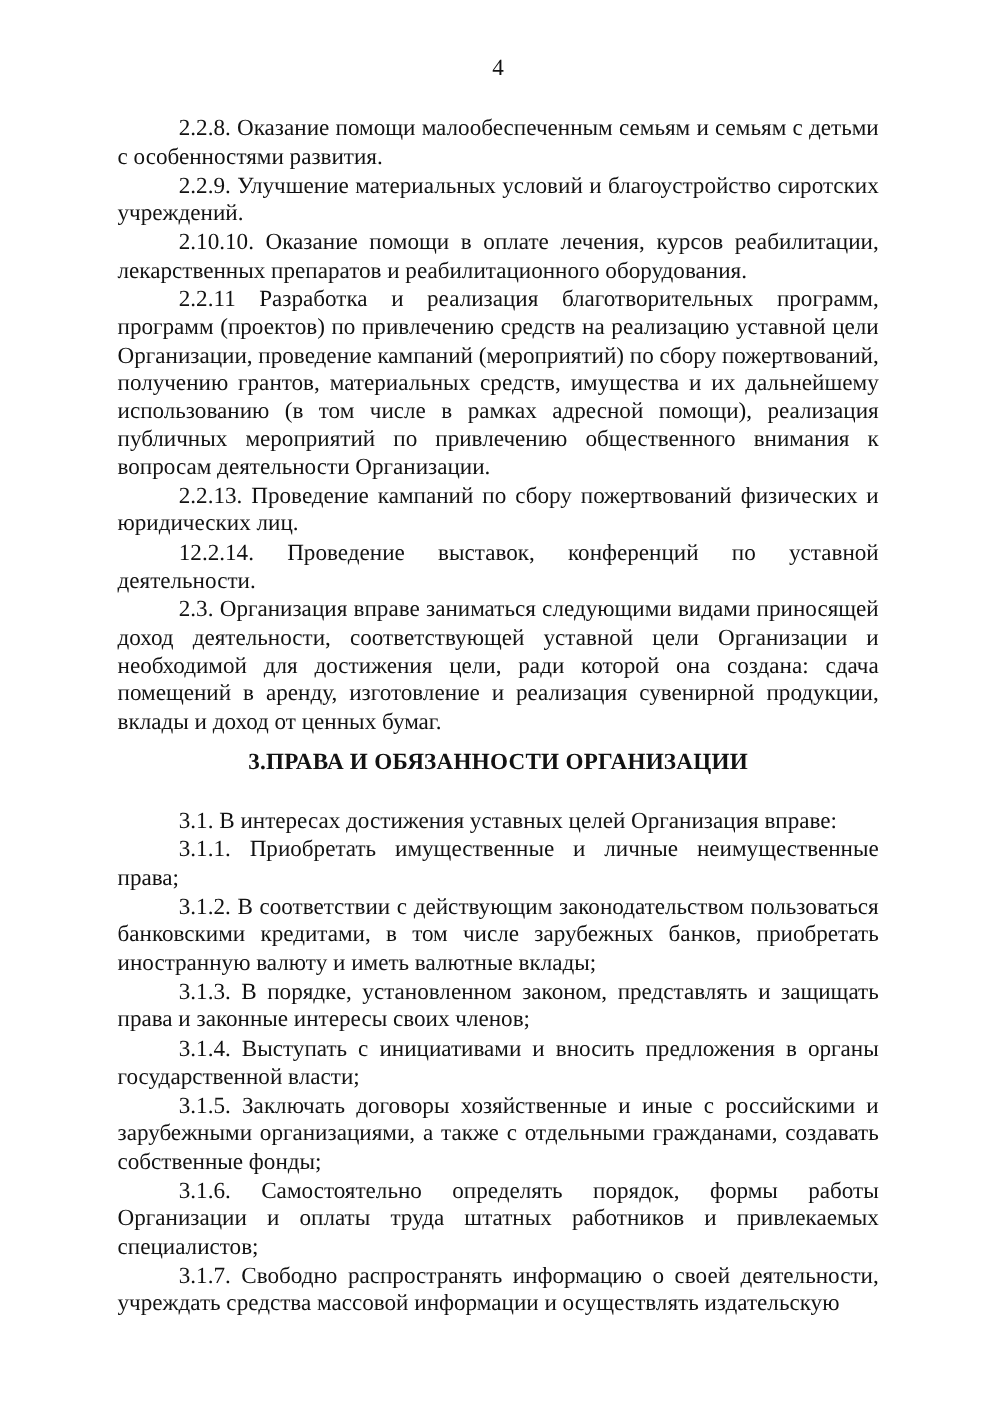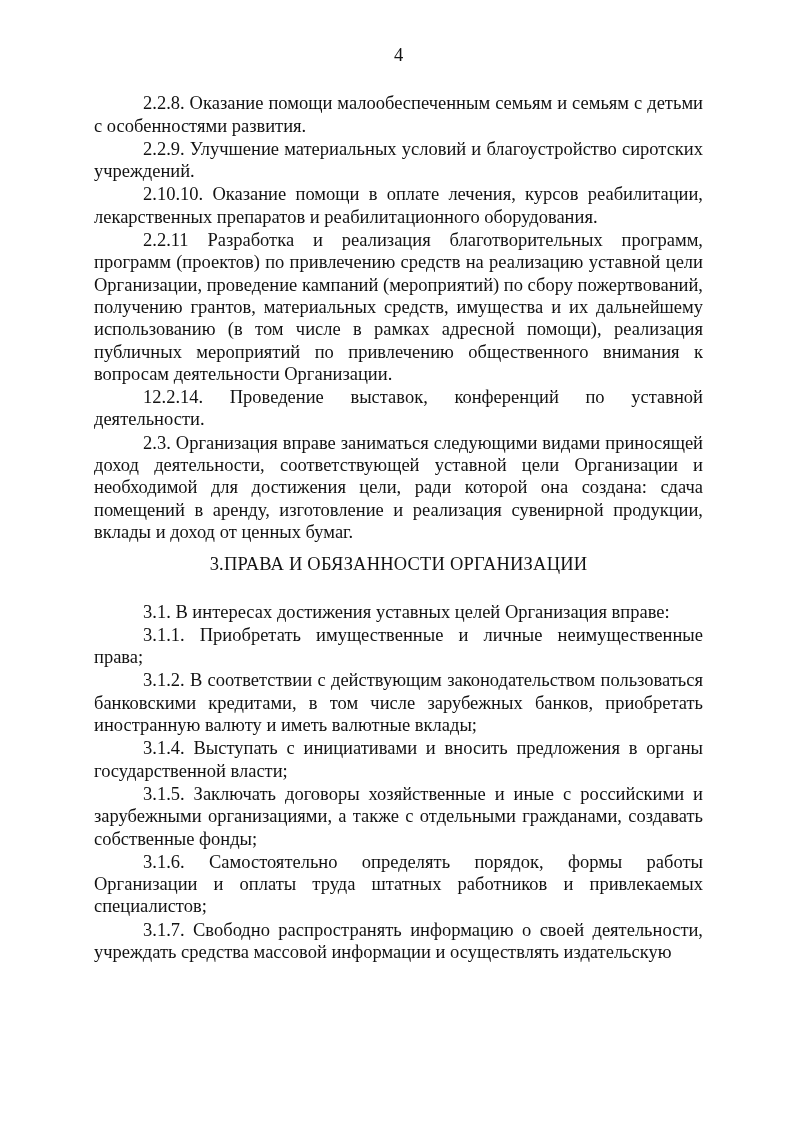--- a/index.html
+++ b/index.html
@@ -27,41 +27,43 @@
     text-align: center;
     margin: 0 0 26px 0;
   }
   .content p {
     margin: 1px;
     text-align: justify;
     text-indent: 49px;
     hyphens: none;
   }
   .content p.section-heading {
-    font-weight: normal;
+    font-weight: bold;
     text-align: center;
     text-indent: 0;
     margin: 10px 0 25px 0;
     letter-spacing: 0.2px;
   }
 </style>
 </head>
 <body>
 
 <div class="page">
   <div class="page-number">4</div>
   <div class="content">
       <p>2.2.8. Оказание помощи малообеспеченным семьям и семьям с детьми с особенностями развития.</p>
       <p>2.2.9. Улучшение материальных условий и благоустройство сиротских учреждений.</p>
       <p>2.10.10. Оказание помощи в оплате лечения, курсов реабилитации, лекарственных препаратов и реабилитационного оборудования.</p>
       <p>2.2.11 Разработка и реализация благотворительных программ, программ (проектов) по привлечению средств на реализацию уставной цели Организации, проведение кампаний (мероприятий) по сбору пожертвований, получению грантов, материальных средств, имущества и их дальнейшему использованию (в том числе в рамках адресной помощи), реализация публичных мероприятий по привлечению общественного внимания к вопросам деятельности Организации.</p>
+      <p>2.2.13. Проведение кампаний по сбору пожертвований физических и юридических лиц.</p>
       <p>12.2.14. Проведение выставок, конференций по уставной деятельности.</p>
       <p>2.3. Организация вправе заниматься следующими видами приносящей доход деятельности, соответствующей уставной цели Организации и необходимой для достижения цели, ради которой она создана: сдача помещений в аренду, изготовление и реализация сувенирной продукции, вклады и доход от ценных бумаг.</p>
       <p class="section-heading">3.ПРАВА И ОБЯЗАННОСТИ ОРГАНИЗАЦИИ</p>
       <p>3.1. В интересах достижения уставных целей Организация вправе:</p>
       <p>3.1.1. Приобретать имущественные и личные неимущественные права;</p>
       <p>3.1.2. В соответствии с действующим законодательством пользоваться банковскими кредитами, в том числе зарубежных банков, приобретать иностранную валюту и иметь валютные вклады;</p>
+      <p>3.1.3. В порядке, установленном законом, представлять и защищать права и законные интересы своих членов;</p>
       <p>3.1.4. Выступать с инициативами и вносить предложения в органы государственной власти;</p>
       <p>3.1.5. Заключать договоры хозяйственные и иные с российскими и зарубежными организациями, а также с отдельными гражданами, создавать собственные фонды;</p>
       <p>3.1.6. Самостоятельно определять порядок, формы работы Организации и оплаты труда штатных работников и привлекаемых специалистов;</p>
       <p>3.1.7. Свободно распространять информацию о своей деятельности, учреждать средства массовой информации и осуществлять издательскую</p>
     </div>
 </div>
 
 </body></html>

